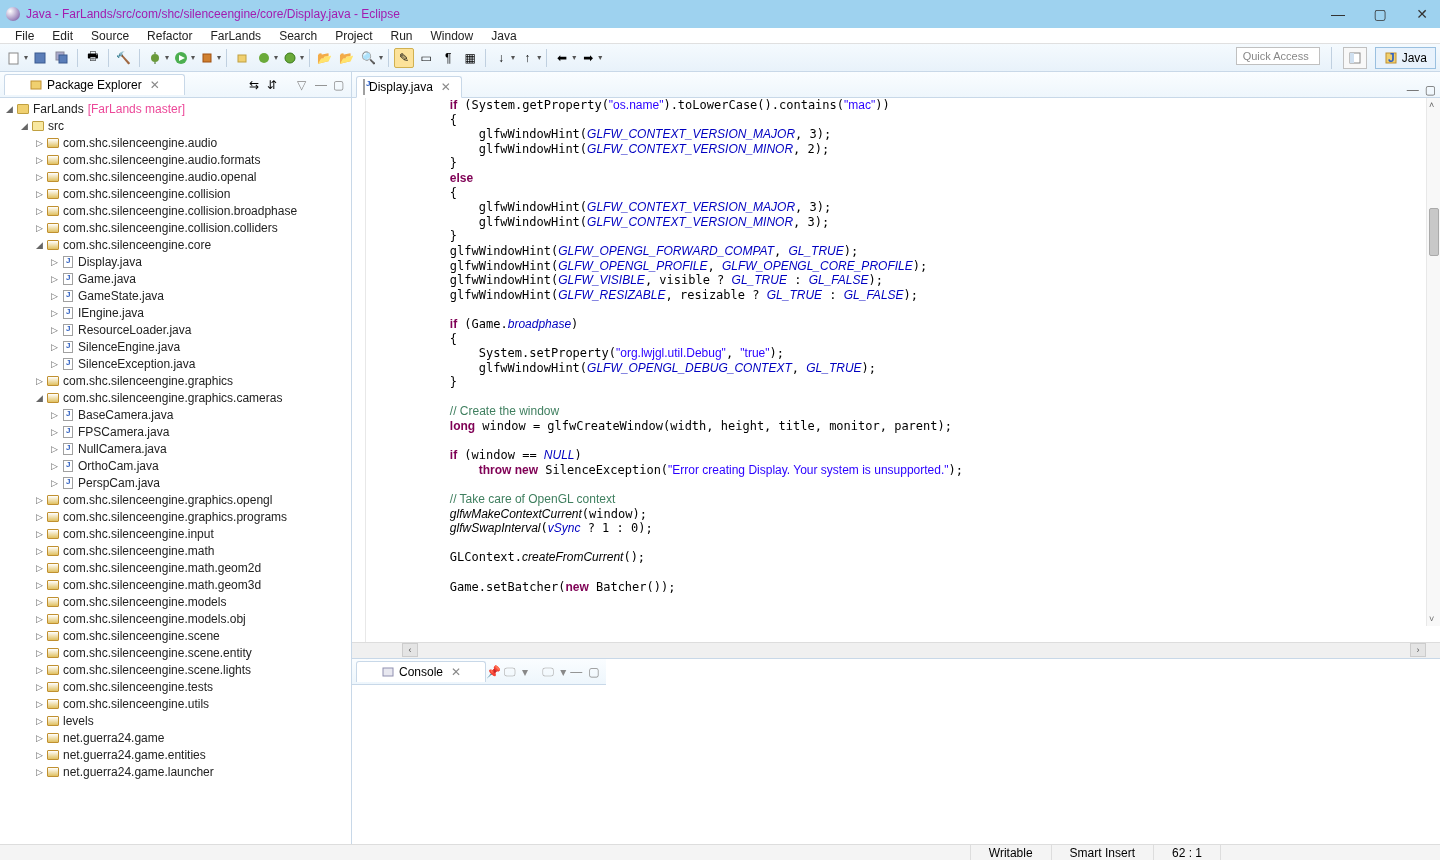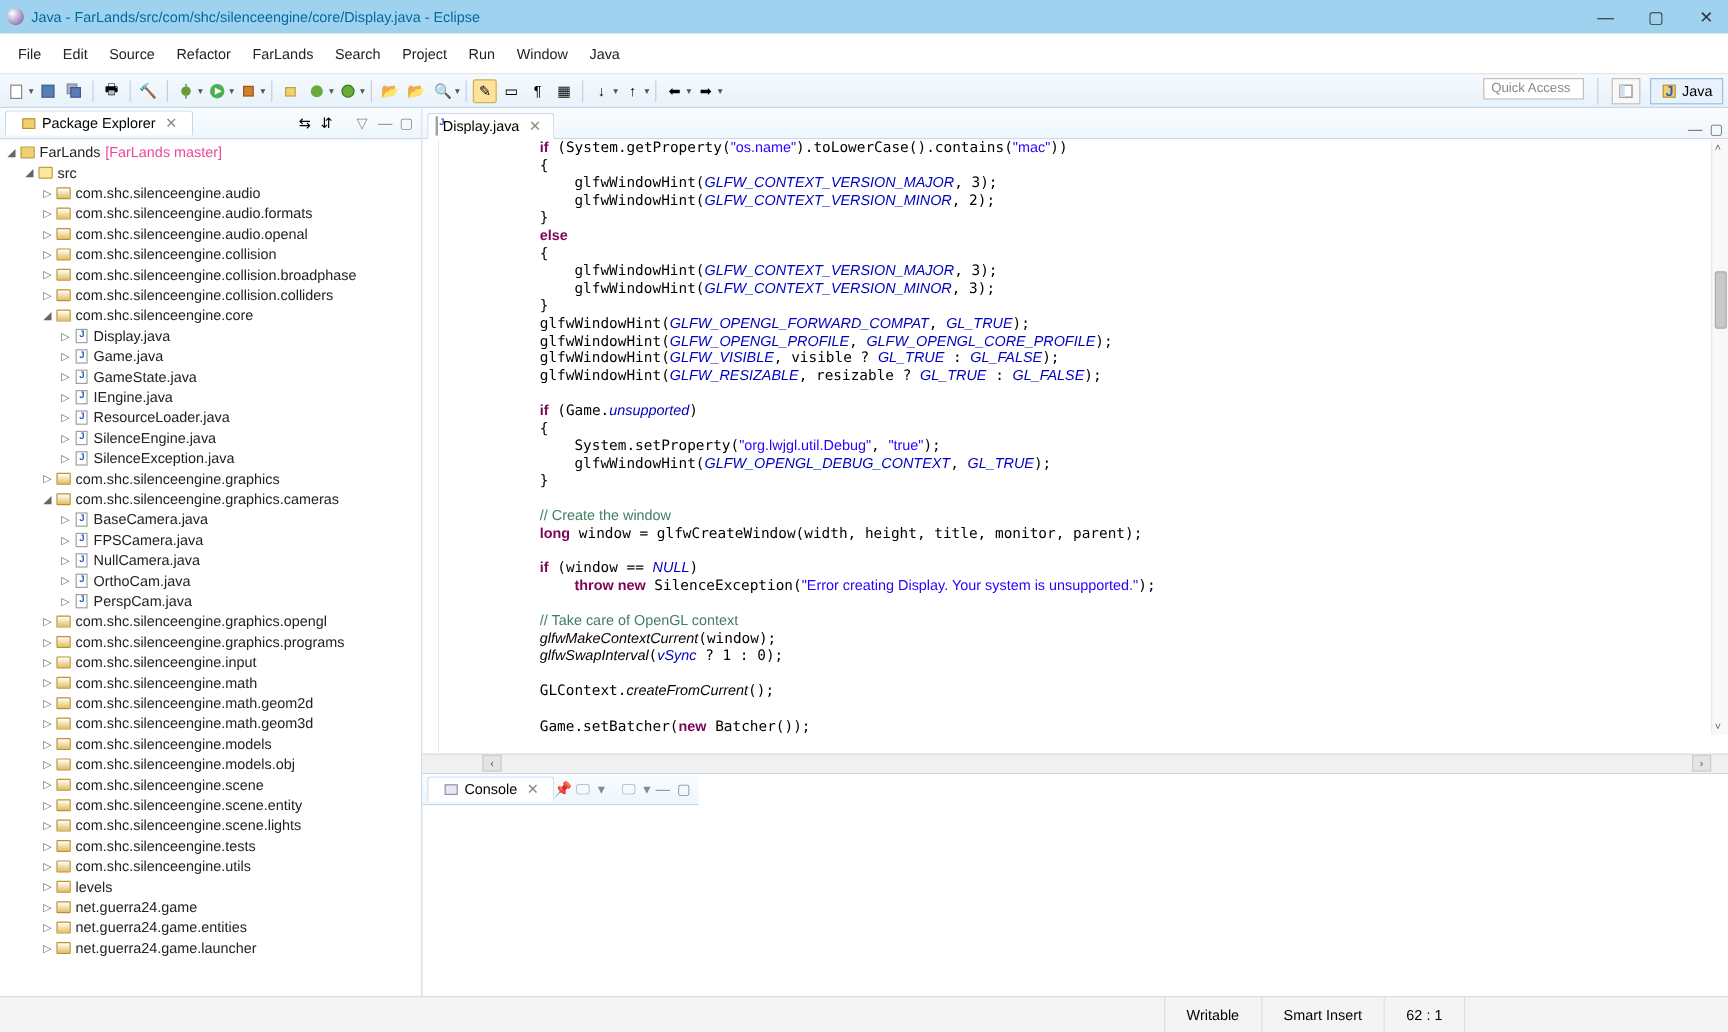--- a/index.html
+++ b/index.html
@@ -2,46 +2,46 @@
 <html><head>
 <meta charset="utf-8">
 <style>
 * { margin: 0; padding: 0; box-sizing: border-box; font-family: "Segoe UI", Tahoma, sans-serif; font-size: 12px; }
 body { background: #f0f0f0; width: 1440px; height: 860px; overflow: hidden; display: flex; flex-direction: column; }
 
 
 .titlebar { background: #9ed2ef; height: 28px; display: flex; align-items: center; padding: 0 6px; justify-content: space-between; }
 .titlebar .left { display: flex; align-items: center; gap: 6px; }
 .titlebar .eclipse-icon { width: 14px; height: 14px; border-radius: 50%; background: radial-gradient(circle at 30% 30%, #fff, #6b4a9a); }
-.titlebar .title-text { font-size: 12px; color: #0369a1; }
+.titlebar .title-text { font-size: 12px; color: #a21caf; }
 .titlebar .right { display: flex; gap: 18px; }
 .titlebar .ctrl { font-size: 14px; color: #333; cursor: default; width: 24px; text-align: center; }
 
 
-.menubar { background: #fff; height: 34px; display: flex; align-items: center; padding: 0 6px; border-bottom: 1px solid #e0e0e0; }
+.menubar { background: #fff; height: 16px; display: flex; align-items: center; padding: 0 6px; border-bottom: 1px solid #e0e0e0; }
 .menubar .item { padding: 2px 9px; color: #222; }
 
 
 .toolbar { background: linear-gradient(#f5fafe, #e8f2fa); height: 28px; display: flex; align-items: center; padding: 0 4px; border-bottom: 1px solid #c8d8e8; justify-content: space-between; }
 .toolbar .left { display: flex; align-items: center; gap: 2px; }
 .toolbar .tbtn { width: 20px; height: 20px; display: inline-flex; align-items: center; justify-content: center; border-radius: 2px; }
 .toolbar .sep { width: 1px; height: 18px; background: #c0d0e0; margin: 0 3px; }
 .toolbar .dd { font-size: 8px; color: #555; margin-left: -2px; }
 .toolbar .qa { display: flex; align-items: flex-start; gap: 8px; }
 .toolbar .qabox { background: #fff; border: 1px solid #c0c0c0; padding: 2px 6px; width: 84px; color: #888; font-size: 11px; }
 .toolbar .persp-btn { border: 1px solid #c0c0c0; background: #f8f8f8; padding: 2px 4px; height: 22px; display: inline-flex; align-items: center; }
 .toolbar .persp-java { border: 1px solid #9ac0e0; background: #e8f2fc; padding: 2px 8px; height: 22px; display: inline-flex; align-items: center; gap: 4px; }
 
 
 .main { flex: 1; display: flex; background: #fff; overflow: hidden; }
 
 
 .pkg { width: 352px; border-right: 1px solid #c8d8e8; display: flex; flex-direction: column; background: #fff; }
 .view-tabs { height: 26px; display: flex; align-items: center; border-bottom: 1px solid #c8d8e8; background: linear-gradient(#fafdff,#eef6fc); padding: 0 4px; justify-content: space-between; }
-.view-tabs .tab { background: #fff; border: 1px solid #c8d8e8; border-bottom: none; border-radius: 3px 3px 0 0; padding: 3px 12px; display: flex; align-items: center; gap: 4px; }
+.view-tabs .tab { background: #fff; border: 1px solid #c8d8e8; border-bottom: none; border-radius: 3px 3px 0 0; padding: 3px 24px; display: flex; align-items: center; gap: 4px; }
 .view-tabs .icons { display: flex; gap: 4px; align-items: center; }
 .view-tabs .vicon { width: 14px; height: 14px; }
 .pkg-tree { flex: 1; overflow-y: auto; overflow-x: hidden; padding: 2px 0; }
 .tree-row { display: flex; align-items: center; height: 17px; white-space: nowrap; padding-left: 4px; }
 .tree-row .tw { width: 11px; text-align: center; color: #666; font-size: 9px; }
 .tree-row .pad { display: inline-block; }
 .tree-row .ic { width: 16px; height: 14px; display: inline-flex; align-items: center; justify-content: center; margin-right: 2px; }
 .tree-row .lbl { color: #222; }
 .tree-row .repo { color: #ec4899; margin-left: 4px; }
 .ic-proj { width: 12px; height: 10px; background: #f0d070; border: 1px solid #c0a040; border-radius: 1px; }
@@ -68,21 +68,21 @@
 .hscroll { height: 16px; background: #f0f0f0; border-top: 1px solid #ddd; position: relative; }
 .hscroll .arr { width: 16px; height: 14px; background: #e4e4e4; border: 1px solid #ccc; position: absolute; top: 0; text-align: center; font-size: 9px; line-height: 12px; color: #555; }
 .ov { position: absolute; right: 0; top: 0; bottom: 16px; width: 14px; background: #f8f8f8; border-left: 1px solid #e8e8e8; }
 .ov .thumb { position: absolute; right: 1px; top: 110px; width: 10px; height: 48px; background: #c8c8c8; border: 1px solid #aaa; border-radius: 2px; }
 
 
 .console { height: 186px; border-top: 1px solid #c8d8e8; display: flex; flex-direction: row; }
 .cons-body { flex: 1; background: #fff; padding: 4px 6px; color: #333; }
 
 
-.status { height: 30px; display: flex; align-items: center; background: #f4f4f4; border-top: 1px solid #ddd; }
+.status { height: 16px; display: flex; align-items: center; background: #f4f4f4; border-top: 1px solid #ddd; }
 .status .cell { border-left: 1px solid #ddd; padding: 0 18px; height: 100%; display: flex; align-items: center; }
 .status .spacer { flex: 1; }
 
 svg.tiny-ico { width: 14px; height: 14px; }
 </style>
 </head>
 <body>
 
 <div class="titlebar">
   <div class="left">
@@ -579,21 +579,21 @@
         <span class="kw">else</span>
         {
             glfwWindowHint(<span class="const">GLFW_CONTEXT_VERSION_MAJOR</span>, 3);
             glfwWindowHint(<span class="const">GLFW_CONTEXT_VERSION_MINOR</span>, 3);
         }
         glfwWindowHint(<span class="const">GLFW_OPENGL_FORWARD_COMPAT</span>, <span class="const">GL_TRUE</span>);
         glfwWindowHint(<span class="const">GLFW_OPENGL_PROFILE</span>, <span class="const">GLFW_OPENGL_CORE_PROFILE</span>);
         glfwWindowHint(<span class="const">GLFW_VISIBLE</span>, visible ? <span class="const">GL_TRUE</span> : <span class="const">GL_FALSE</span>);
         glfwWindowHint(<span class="const">GLFW_RESIZABLE</span>, resizable ? <span class="const">GL_TRUE</span> : <span class="const">GL_FALSE</span>);
         
-        <span class="kw">if</span> (Game.<span class="fld">unsupported</span>)
+        <span class="kw">if</span> (Game.<span class="fld">broadphase</span>)
         {
             System.setProperty(<span class="str">"org.lwjgl.util.Debug"</span>, <span class="str">"true"</span>);
             glfwWindowHint(<span class="const">GLFW_OPENGL_DEBUG_CONTEXT</span>, <span class="const">GL_TRUE</span>);
         }
         
         <span class="cm">// Create the window</span>
         <span class="kw">long</span> window = glfwCreateWindow(width, height, title, monitor, parent);
         
         <span class="kw">if</span> (window == <span class="const">NULL</span>)
             <span class="kw">throw new</span> SilenceException(<span class="str">"Error creating Display. Your system is unsupported."</span>);

